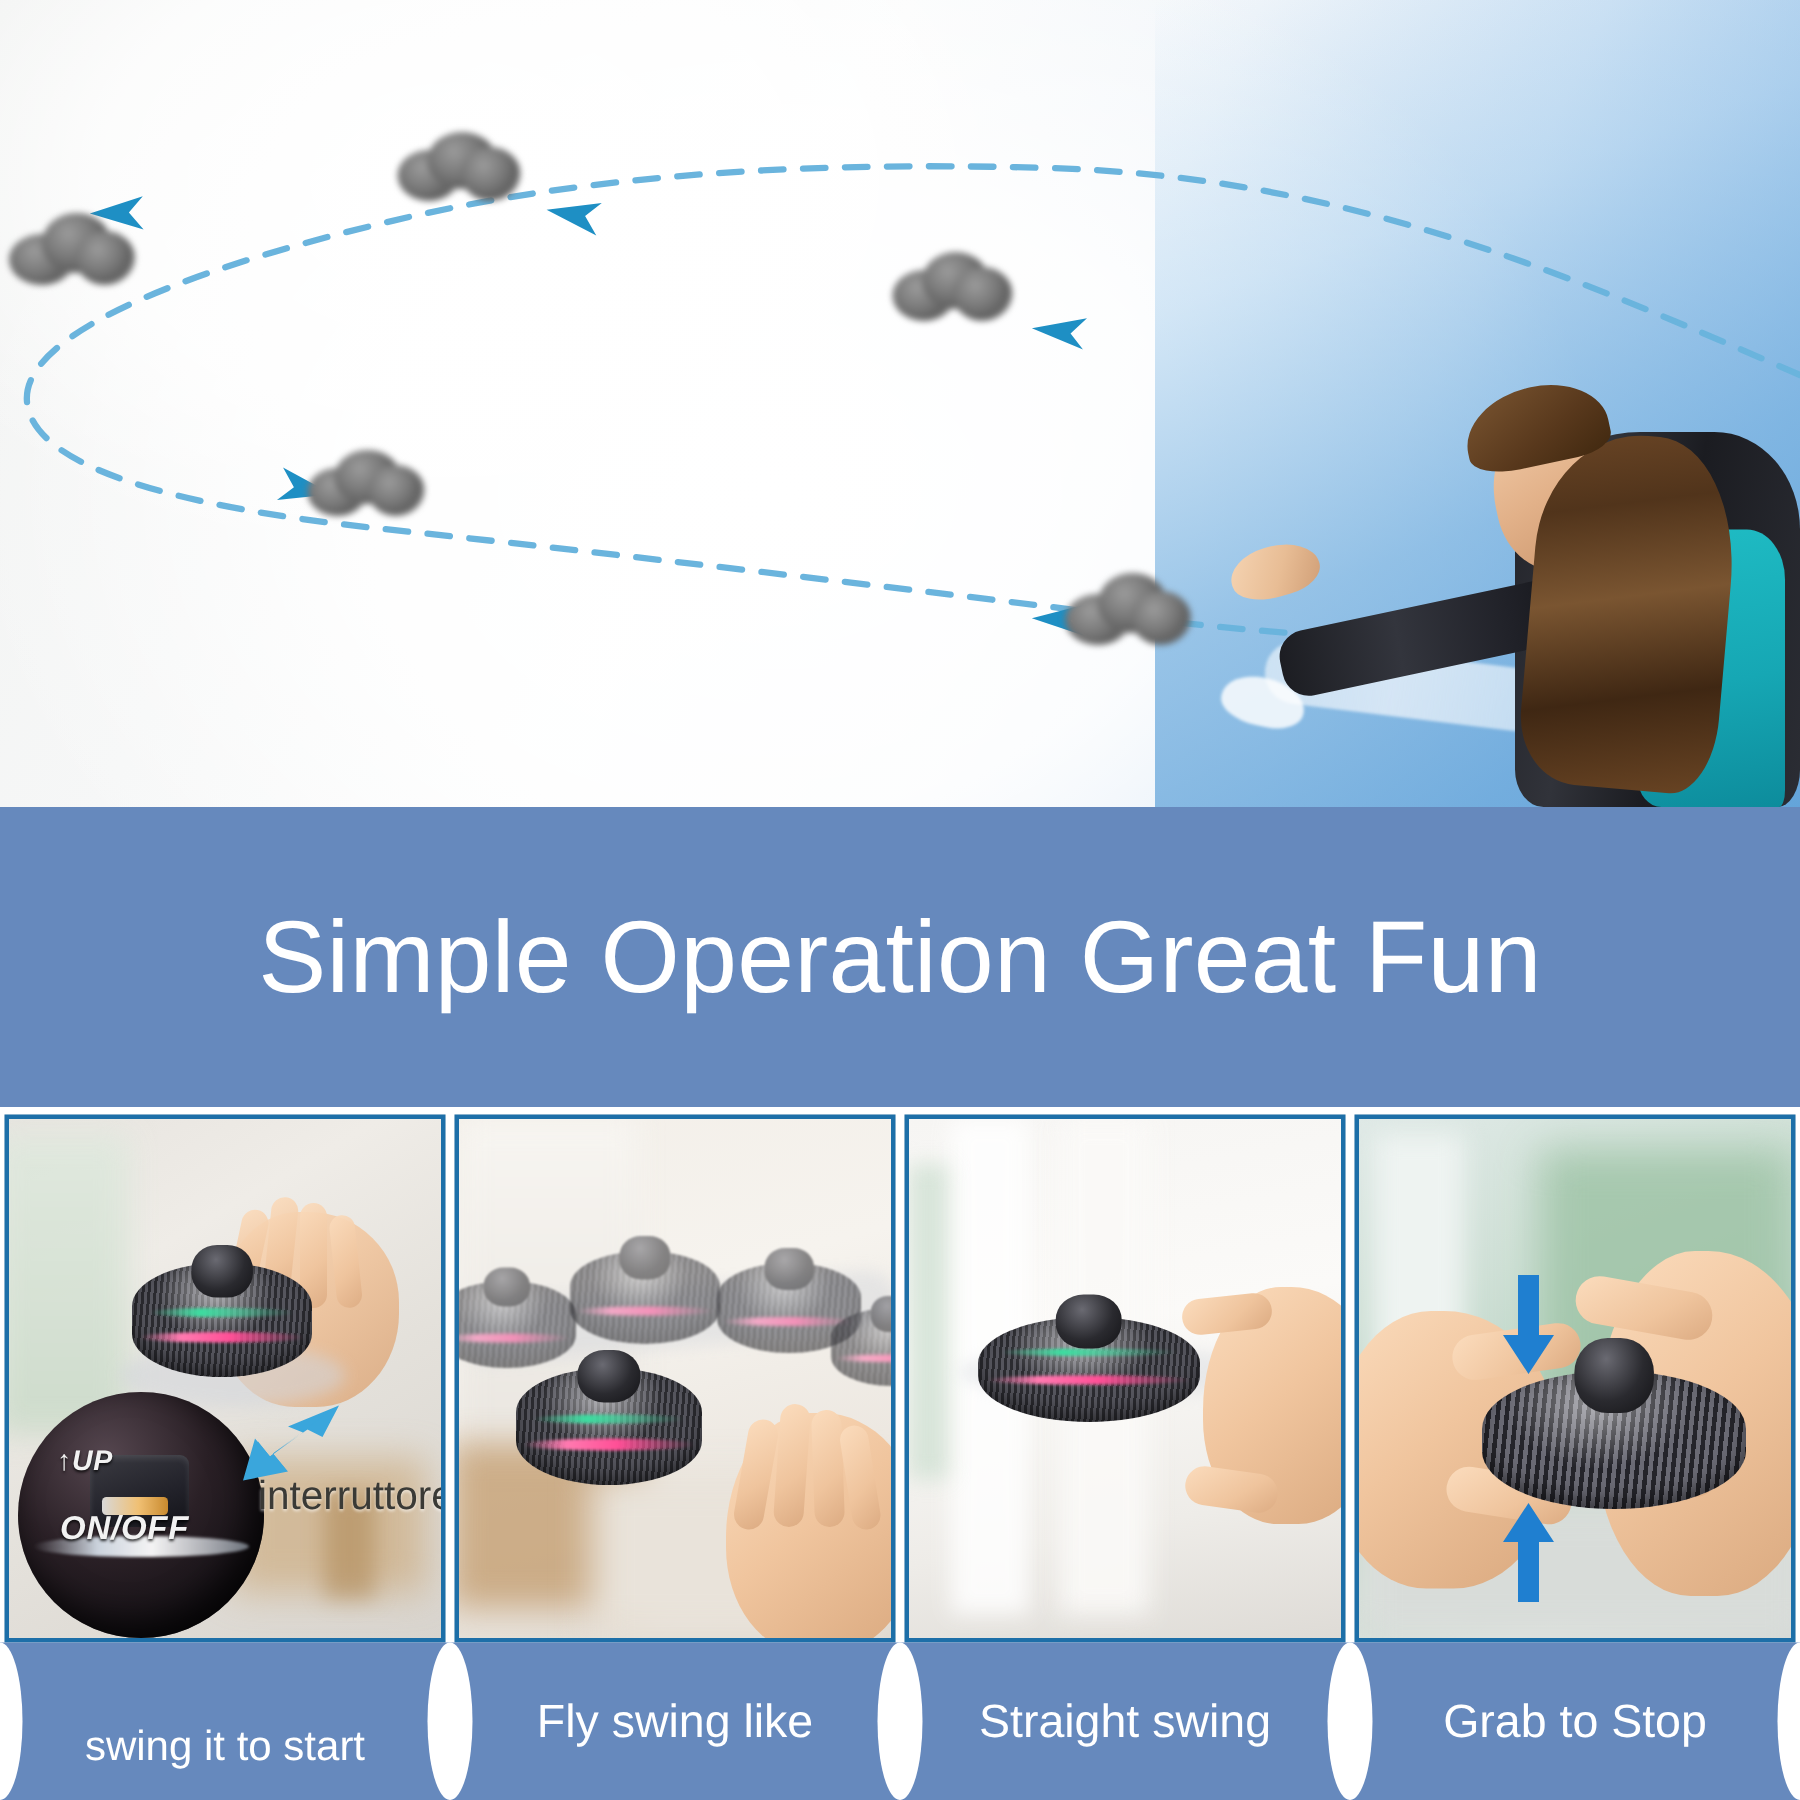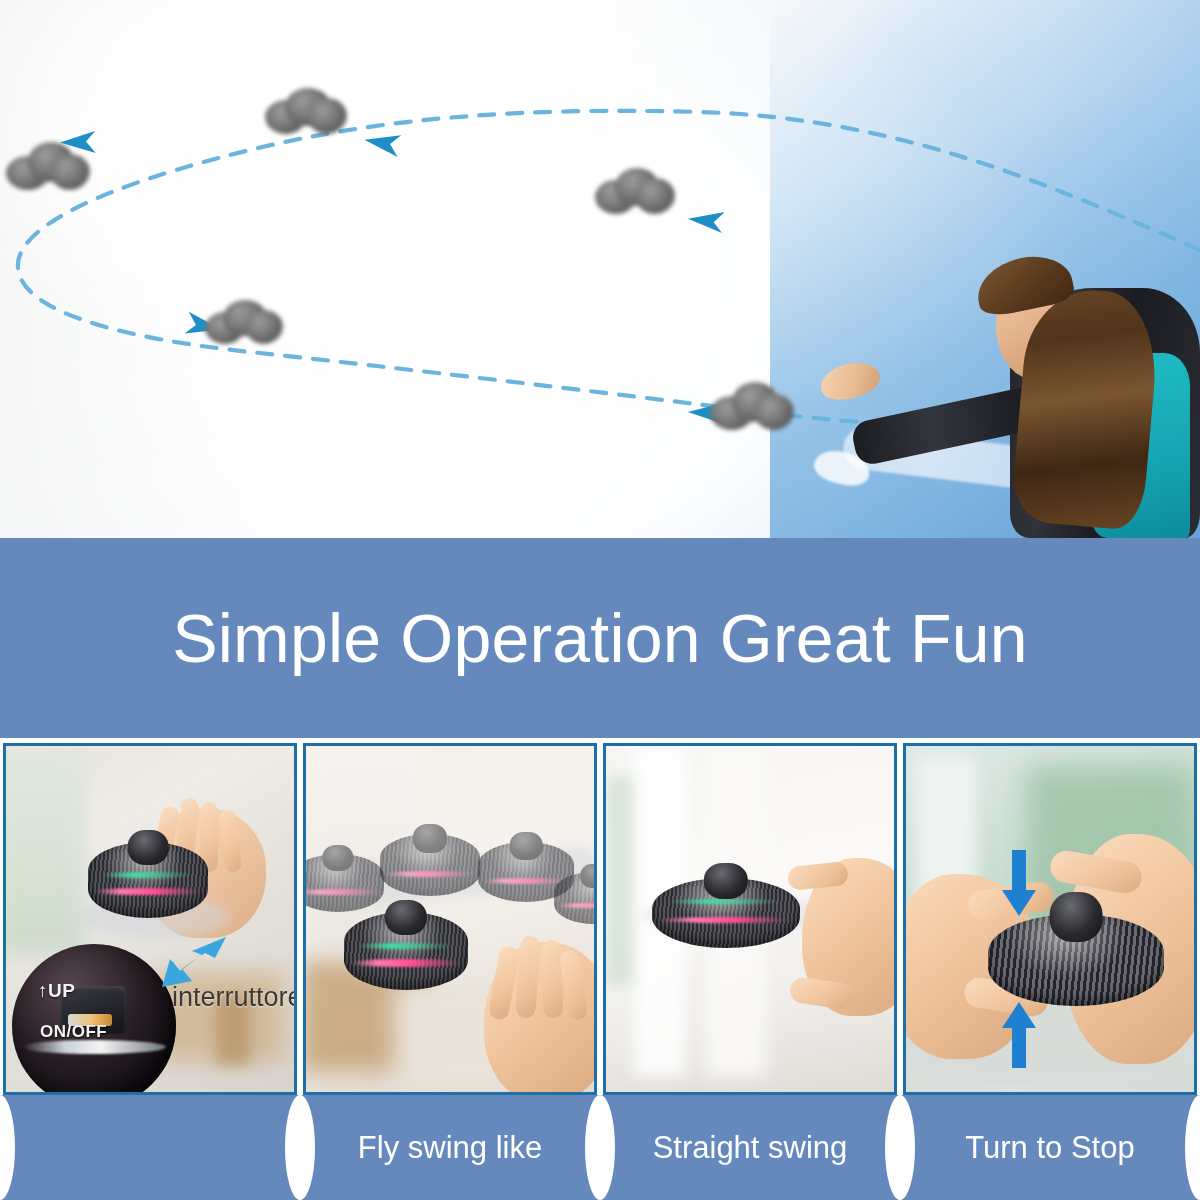--- a/index.html
+++ b/index.html
@@ -265,31 +265,31 @@
         <div class="finger" style="left:216px; top:64px; width:17px; height:62px; transform:rotate(-6deg); opacity:.9;"></div>
 
         <div class="trail" style="left:74px; top:150px; width:150px; height:42px; opacity:.7;"></div>
         <div class="disc" style="left:82px; top:96px; width:120px; height:76px;">
           <div class="body"></div>
           <div class="led-pink"></div>
           <div class="led-green"></div>
           <div class="hub"></div>
         </div>
 
-        <div style="position:absolute; left:6px; top:198px; width:164px; height:164px; border-radius:50%;
+        <div style="position:absolute; left:6px; top:182px; width:164px; height:164px; border-radius:50%;
                     background:radial-gradient(circle at 36% 26%, #55464f 0%, #2a2026 42%, #120f13 78%, #000 100%);
-                    box-shadow:inset -8px -10px 22px rgba(0,0,0,.7);">
+                    box-shadow:inset -8px -10px 22px rgba(0,0,0,.7);font-style:italic;">
           <div style="position:absolute; left:10px; top:96px; right:10px; height:14px; border-radius:50%;
                       background:linear-gradient(90deg, rgba(255,255,255,0) 0%, rgba(220,230,240,.9) 30%, rgba(255,255,255,.95) 55%, rgba(200,215,230,.5) 100%); filter:blur(1px);"></div>
           <div style="position:absolute; left:48px; top:42px; width:66px; height:48px; border-radius:6px;
                       background:linear-gradient(160deg,#3b3b42 0%, #22222a 60%, #131318 100%); box-shadow:inset 0 2px 4px rgba(255,255,255,.12);"></div>
           <div style="position:absolute; left:56px; top:70px; width:44px; height:12px; border-radius:3px;
                       background:linear-gradient(90deg,#d8d8d8 0%, #f0c074 55%, #c98a2e 100%);"></div>
           <div class="dev-label" style="left:26px; top:36px; font-size:19px;">↑UP</div>
-          <div class="dev-label" style="left:28px; top:78px; font-size:17px;">ON/OFF</div>
+          <div class="dev-label" style="left:28px; top:78px; font-size:22px;">ON/OFF</div>
         </div>
 
         <svg style="position:absolute; left:152px; top:185px; width:72px; height:62px;" viewBox="0 0 72 62">
           <path d="M68,6 L34,20 L44,24 L22,40 L14,30 L6,54 L32,48 L24,38 L47,22 L57,27 Z" fill="#3aa6dc"></path>
           <path d="M70,4 C56,14 40,26 22,40 L12,28 L4,56 L34,50 L24,38 Z" fill="#3aa6dc"></path>
         </svg>
         <div class="callout-text" style="left:166px; top:236px;">interruttore</div>
       </div>
     </div>
 
@@ -388,32 +388,33 @@
           <path d="M17,0 L34,26 L24,26 L24,66 L10,66 L10,26 L0,26 Z" fill="#1f7fd0"></path>
         </svg>
       </div>
     </div>
   </div>
 
   <div class="caption-row" style="background:#6689bd;">
     <div class="caption small">
       <span>
         <br>
+        <span>swing it to start</span>
       </span>
     </div>
     <div class="caption">
       <span>
         <span>Fly swing like</span><br>
       </span>
     </div>
     <div class="caption">
       <span>Straight swing</span>
     </div>
     <div class="caption">
-      <span>Turn to Stop</span>
+      <span>Grab to Stop</span>
     </div>
 
     <div class="cap-sep" style="left:285px;"></div>
     <div class="cap-sep" style="left:585px;"></div>
     <div class="cap-sep" style="left:885px;"></div>
     <div class="cap-sep" style="left:-15px;"></div>
     <div class="cap-sep" style="left:1185px;"></div>
   </div>
 
 </div>

